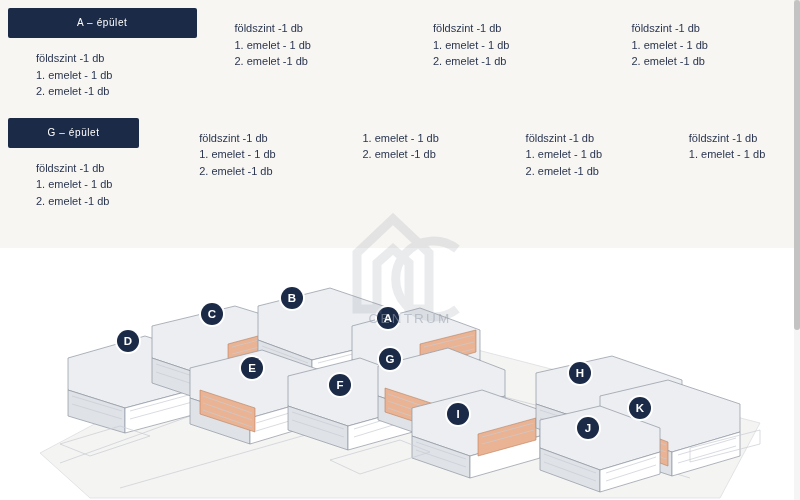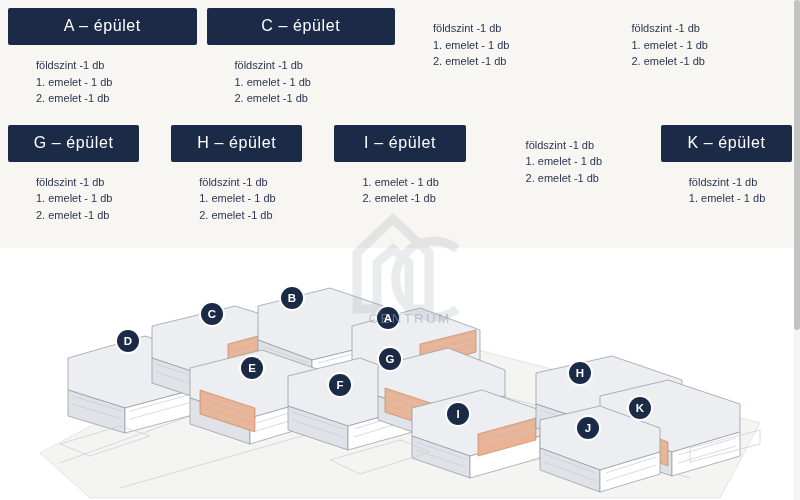--- a/index.html
+++ b/index.html
@@ -38,21 +38,21 @@
     gap: 10px;
   }
   .card {
     flex: 1 1 0;
     min-width: 0;
   }
   .card-header {
     background: #1b2a47;
     color: #ffffff;
     text-align: center;
-    font-size: 16px;
+    font-size: 10px;
     letter-spacing: .6px;
     padding: 9px 2px 10px 2px;
     border-radius: 2px;
   }
   .card-body {
     padding: 12px 0 0 28px;
     font-size: 11px;
     line-height: 16.5px;
     color: #2a3550;
   }
@@ -143,21 +143,20 @@
     <div class="row row1">
       <div class="card">
         <div class="card-header">A – épület</div>
         <div class="card-body">
           <div>földszint -1 db</div>
           <div>1. emelet - 1 db</div>
           <div>2. emelet -1 db</div>
         </div>
       </div>
       <div class="card">
-        <div class="card-header">C – épület</div>
         <div class="card-body">
           <div>földszint -1 db</div>
           <div>1. emelet - 1 db</div>
           <div>2. emelet -1 db</div>
         </div>
       </div>
       <div class="card">
         <div class="card-body">
           <div>földszint -1 db</div>
           <div>1. emelet - 1 db</div>
@@ -176,43 +175,40 @@
     <div class="row row2">
       <div class="card">
         <div class="card-header">G – épület</div>
         <div class="card-body">
           <div>földszint -1 db</div>
           <div>1. emelet - 1 db</div>
           <div>2. emelet -1 db</div>
         </div>
       </div>
       <div class="card">
-        <div class="card-header">H – épület</div>
-        <div class="card-body">
-          <div>földszint -1 db</div>
-          <div>1. emelet - 1 db</div>
-          <div>2. emelet -1 db</div>
-        </div>
-      </div>
-      <div class="card">
-        <div class="card-header">I – épület</div>
-        <div class="card-body">
-          <div>1. emelet - 1 db</div>
-          <div>2. emelet -1 db</div>
-        </div>
-      </div>
-      <div class="card">
-        <div class="card-body">
-          <div>földszint -1 db</div>
-          <div>1. emelet - 1 db</div>
-          <div>2. emelet -1 db</div>
-        </div>
-      </div>
-      <div class="card">
-        <div class="card-header">K – épület</div>
+        <div class="card-body">
+          <div>földszint -1 db</div>
+          <div>1. emelet - 1 db</div>
+          <div>2. emelet -1 db</div>
+        </div>
+      </div>
+      <div class="card">
+        <div class="card-body">
+          <div>1. emelet - 1 db</div>
+          <div>2. emelet -1 db</div>
+        </div>
+      </div>
+      <div class="card">
+        <div class="card-body">
+          <div>földszint -1 db</div>
+          <div>1. emelet - 1 db</div>
+          <div>2. emelet -1 db</div>
+        </div>
+      </div>
+      <div class="card">
         <div class="card-body">
           <div>földszint -1 db</div>
           <div>1. emelet - 1 db</div>
         </div>
       </div>
     </div>
 
   </div>
 
   <div class="plan">

